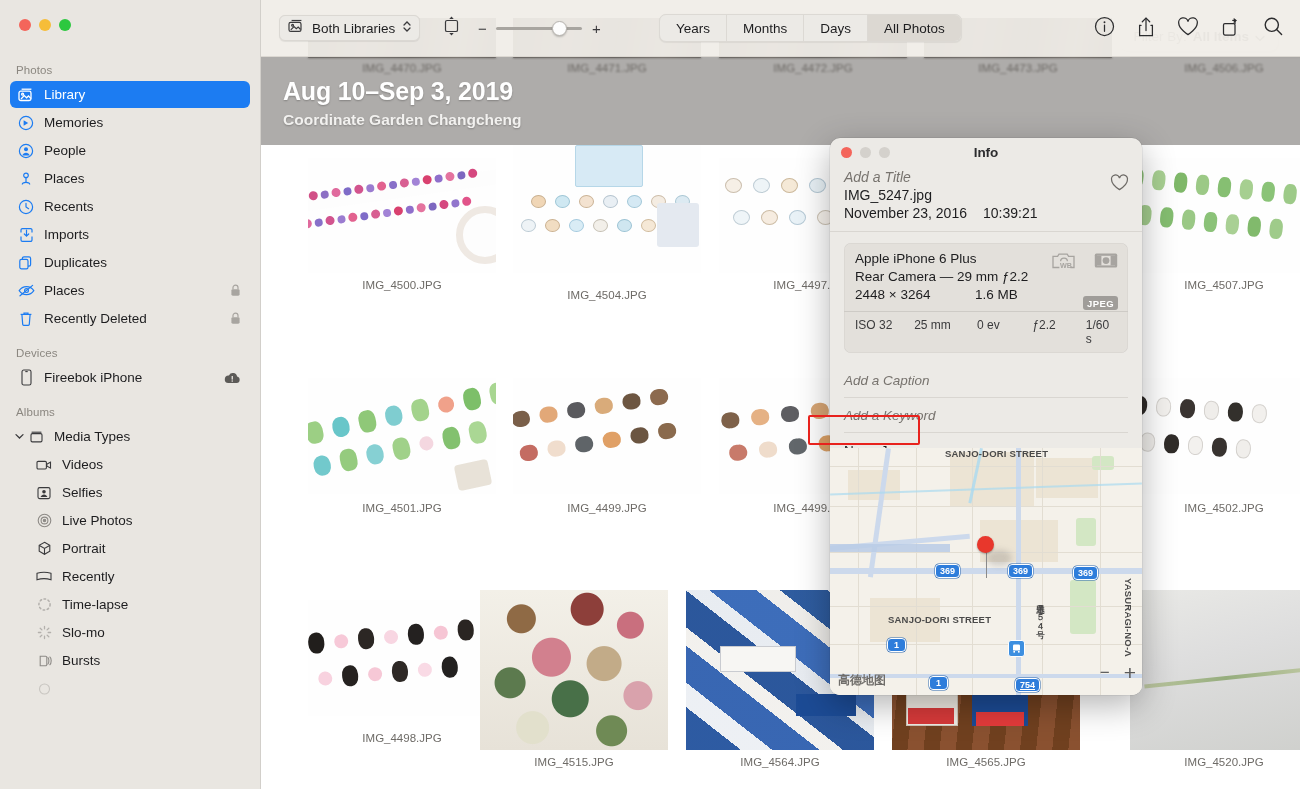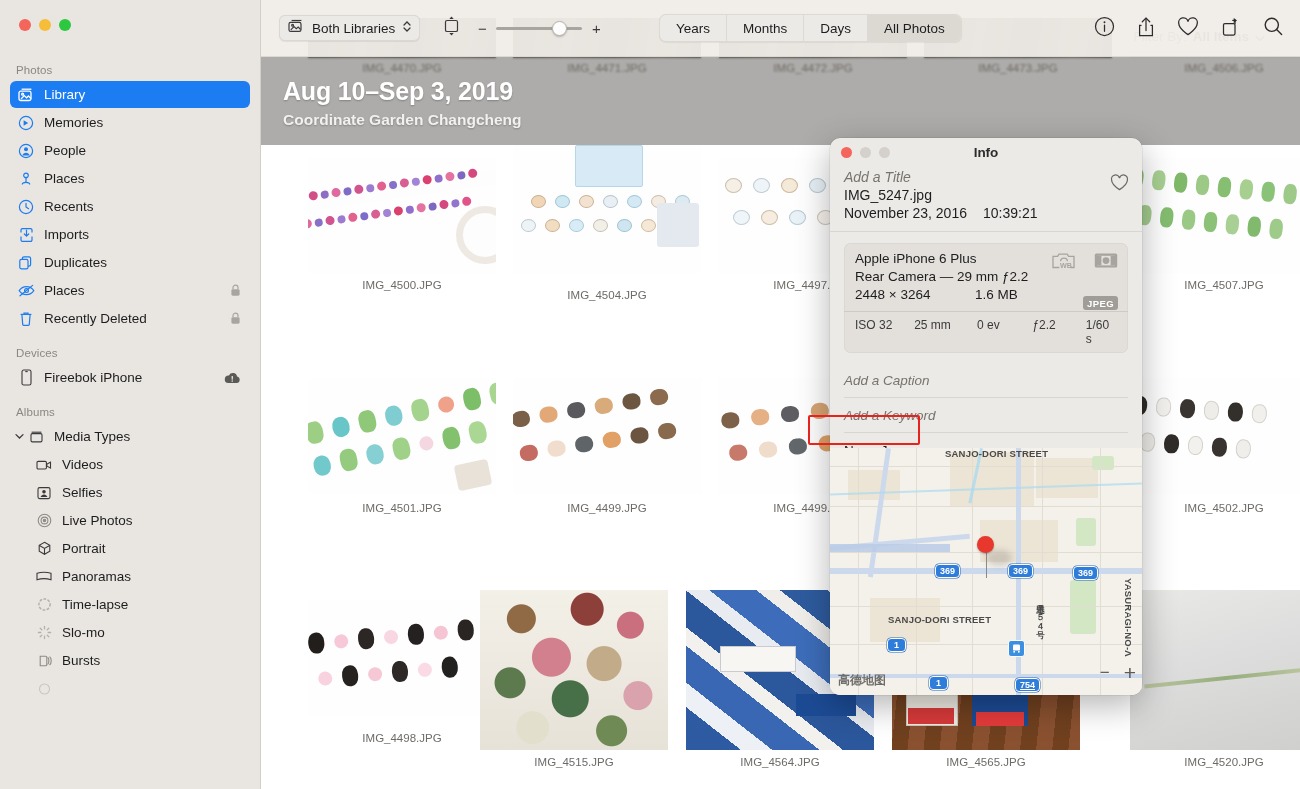--- a/index.html
+++ b/index.html
@@ -457,21 +457,21 @@
         </span>
         <span class="lbl">Portrait</span>
       </div>
 
       <div class="srow indent">
         <span class="ico">
           <svg width="16" height="11" viewBox="0 0 16 11" fill="none" stroke="#3a3a3c" stroke-width="1.1">
             <path d="M1 2.3c4.7-1.5 9.3-1.5 14 0v6.4c-4.7-1.5-9.3-1.5-14 0z"></path>
           </svg>
         </span>
-        <span class="lbl">Panoramas</span>
+        <span class="lbl">Recently</span>
       </div>
 
       <div class="srow indent">
         <span class="ico">
           <svg width="15" height="15" viewBox="0 0 15 15" fill="none" stroke="#b3b0ac" stroke-width="1.5" stroke-linecap="round" stroke-dasharray="1.6 2.6">
             <circle cx="7.5" cy="7.5" r="5.6"></circle>
           </svg>
         </span>
         <span class="lbl">Time-lapse</span>
       </div>

